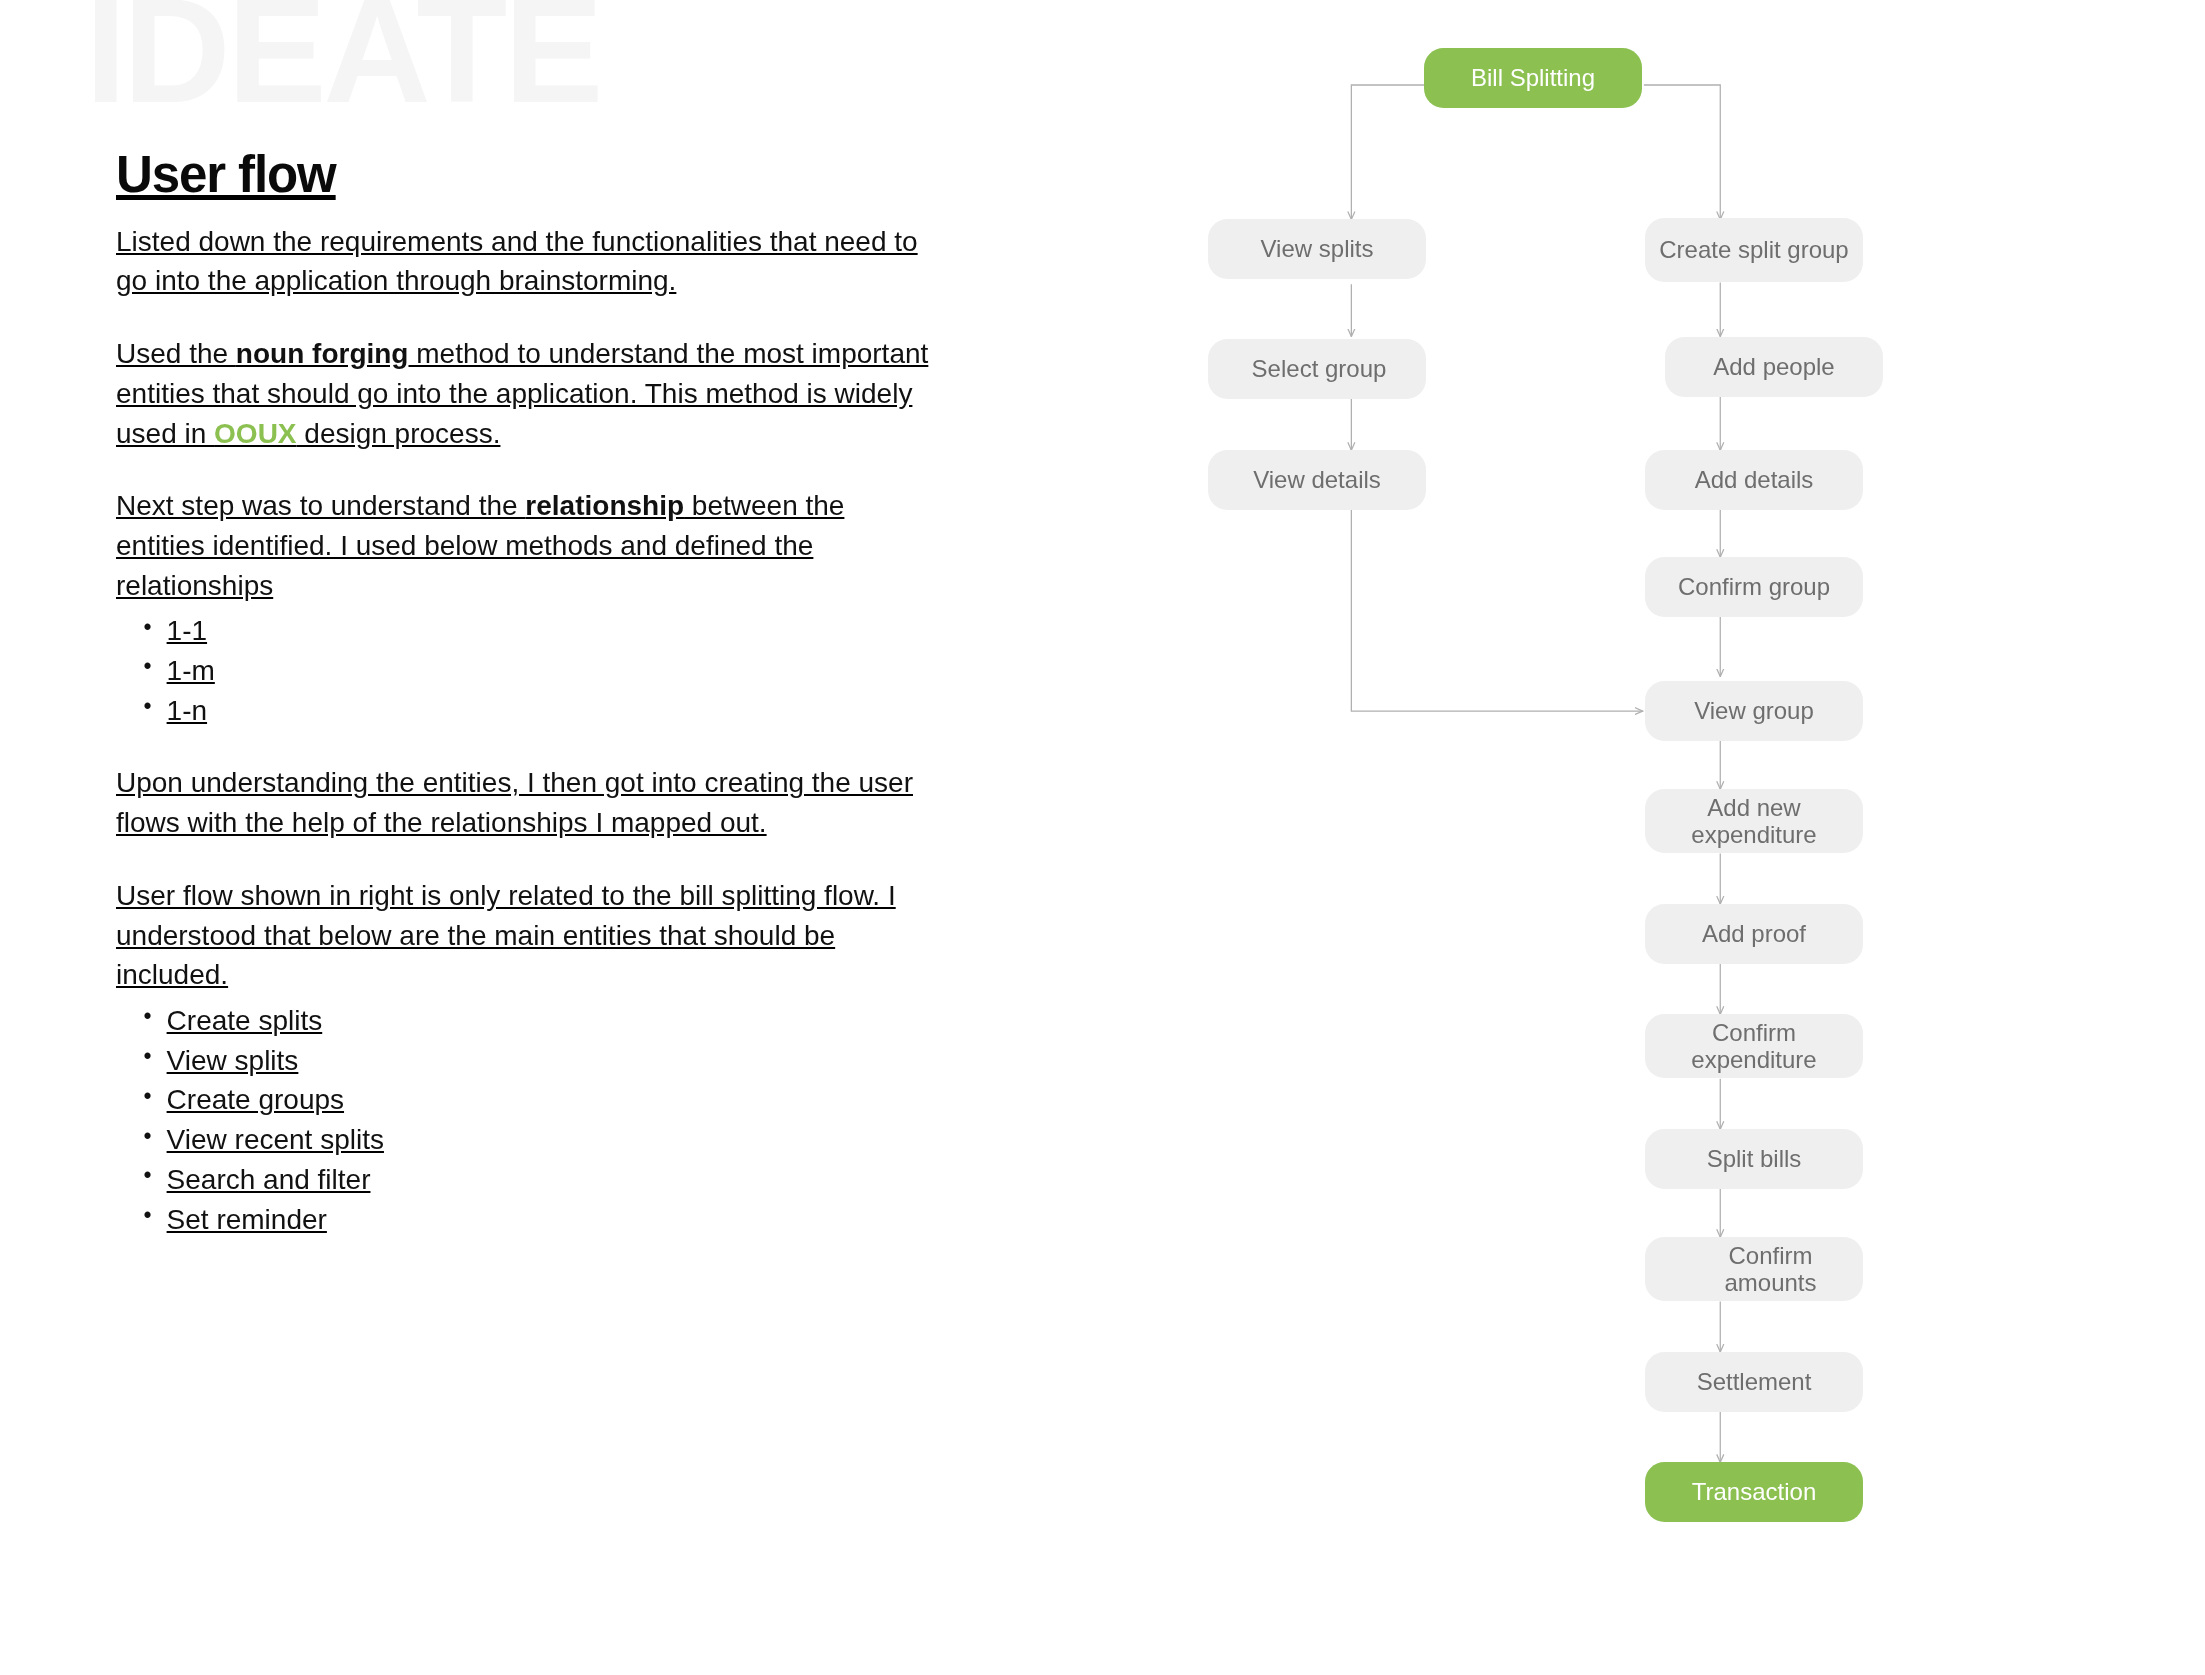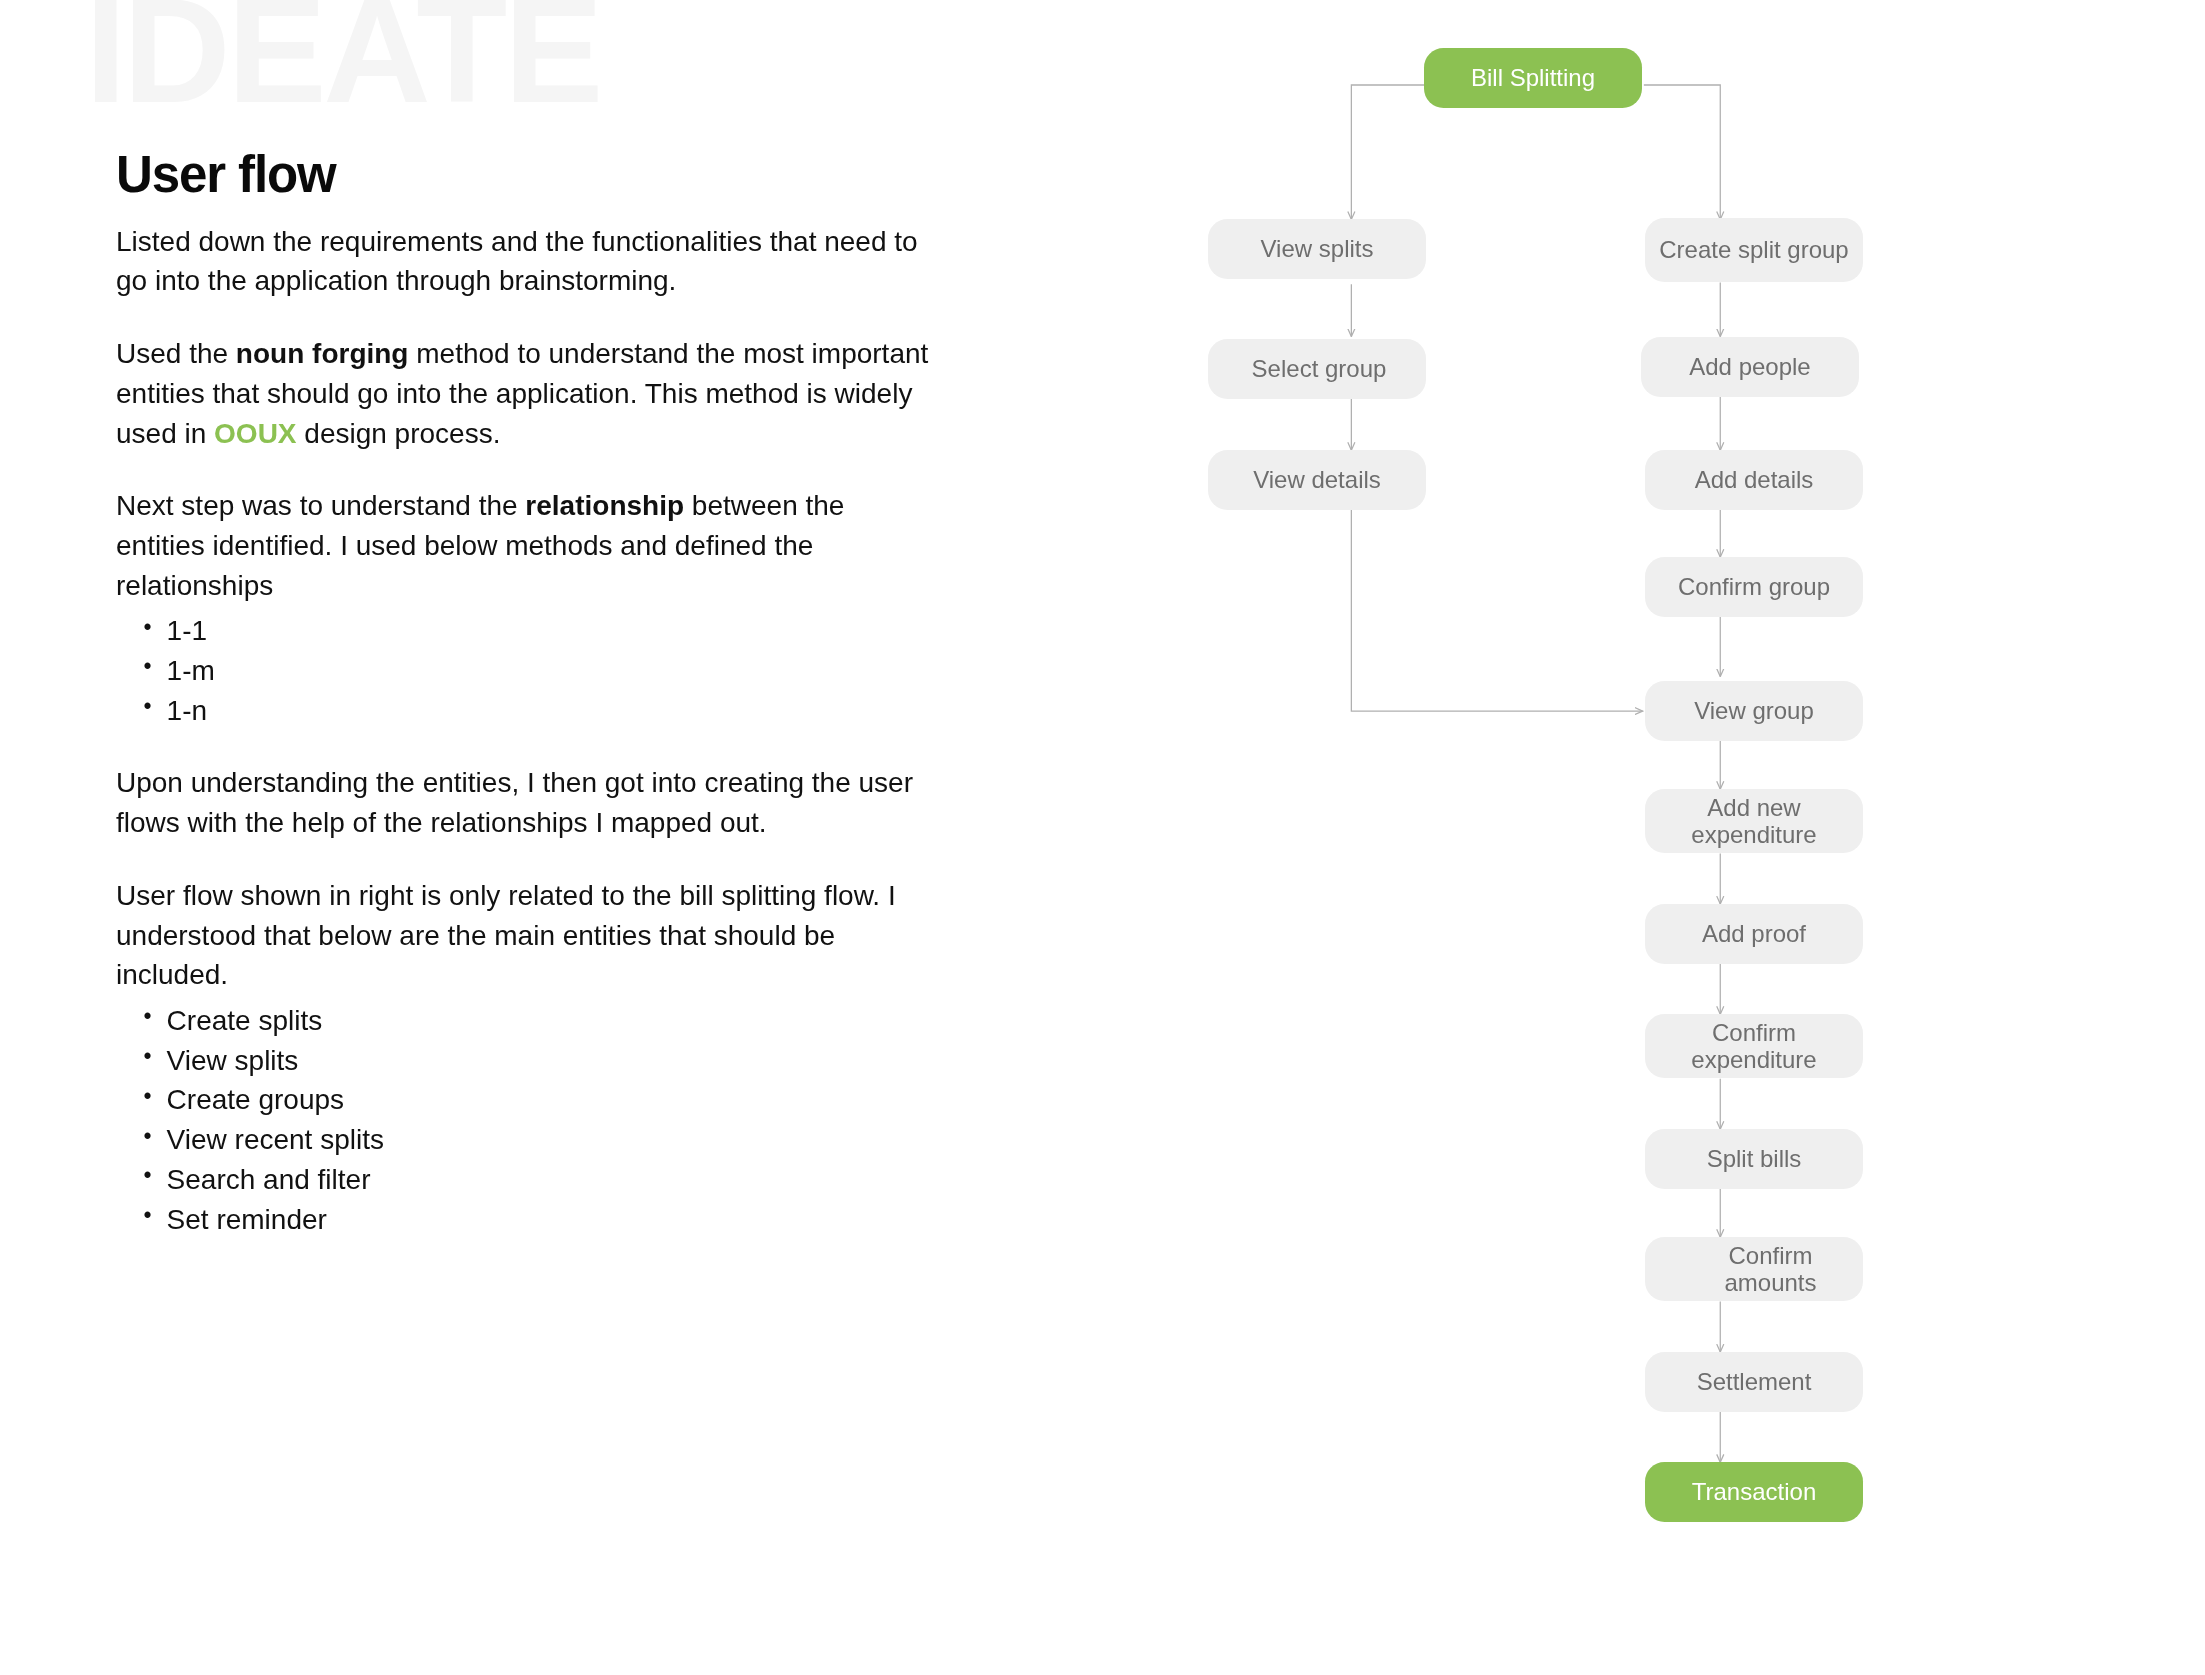--- a/index.html
+++ b/index.html
@@ -27,20 +27,21 @@
     user-select: none;
     white-space: nowrap;
   }
 
   
   .left-col {
     position: absolute;
     left: 116px;
     top: 148px;
     width: 821px;
+    text-decoration: underline;
   }
   .page-title {
     font-size: 51px;
     font-weight: 700;
     color: #0a0a0a;
     letter-spacing: -1.1px;
     line-height: 1.06;
     margin: 0 0 19.5px 0;
   }
   .para {
@@ -201,21 +202,21 @@
   <div class="node h1line" style="left:25px; top:339px;padding-left:12px;">
     <span>Select group</span>
   </div>
   <div class="node h1line" style="left:25px; top:450px;">
     <span>View details</span>
   </div>
 
   <div class="node h2line" style="left:462px; top:218px;">
     <span>Create split group</span>
   </div>
-  <div class="node h1line" style="left:458px; top:337px;">
+  <div class="node h1line" style="left:482px; top:337px;">
     <span>Add people</span>
   </div>
   <div class="node h1line" style="left:462px; top:450px;">
     <span>Add details</span>
   </div>
   <div class="node h1line" style="left:462px; top:557px;">
     <span>Confirm group</span>
   </div>
   <div class="node h1line" style="left:462px; top:681px;">
     <span>View group</span>

